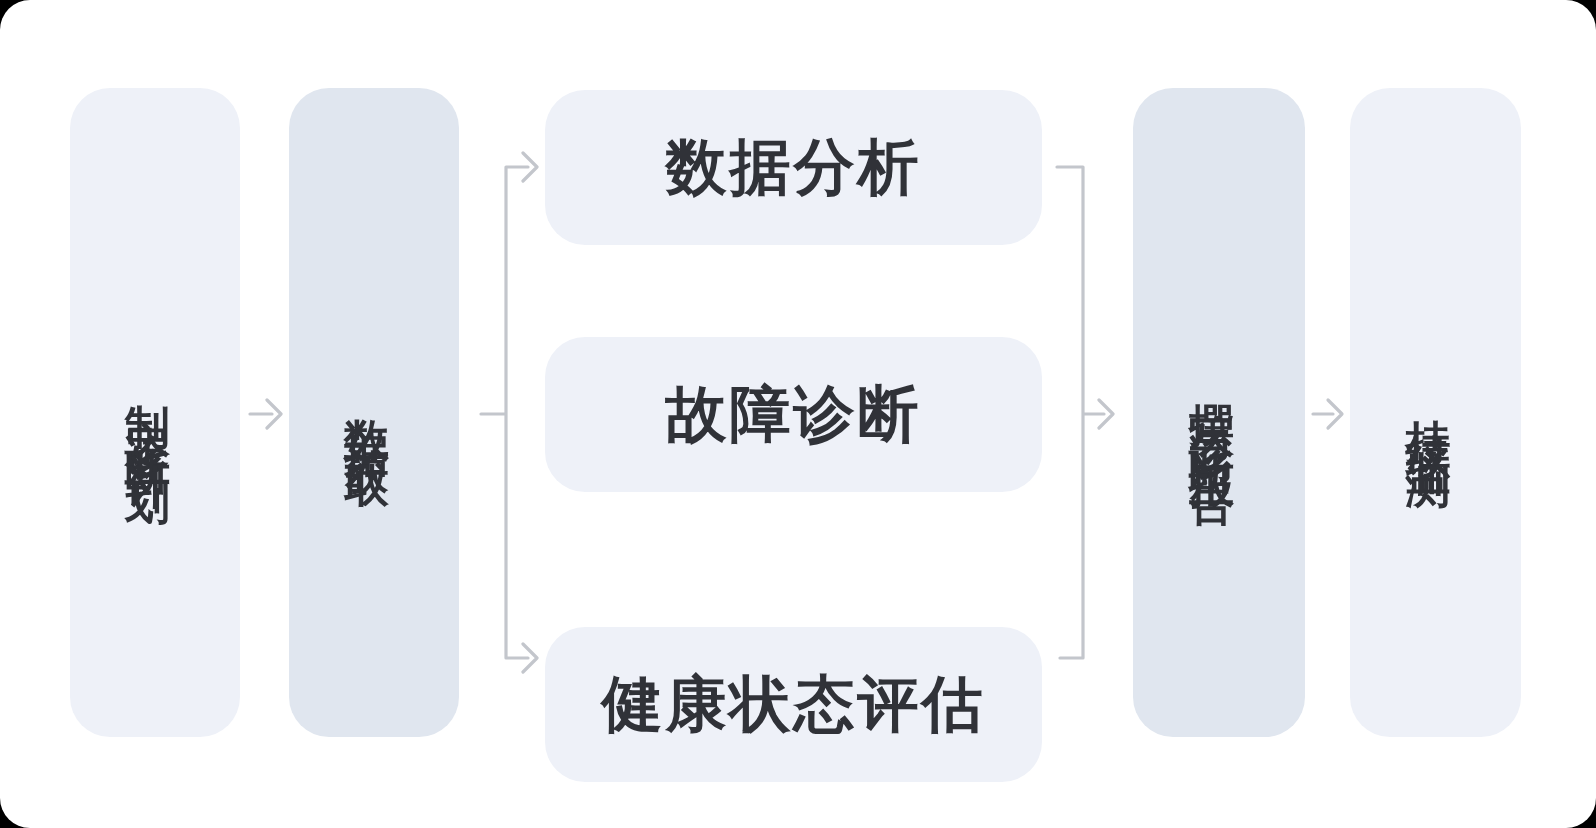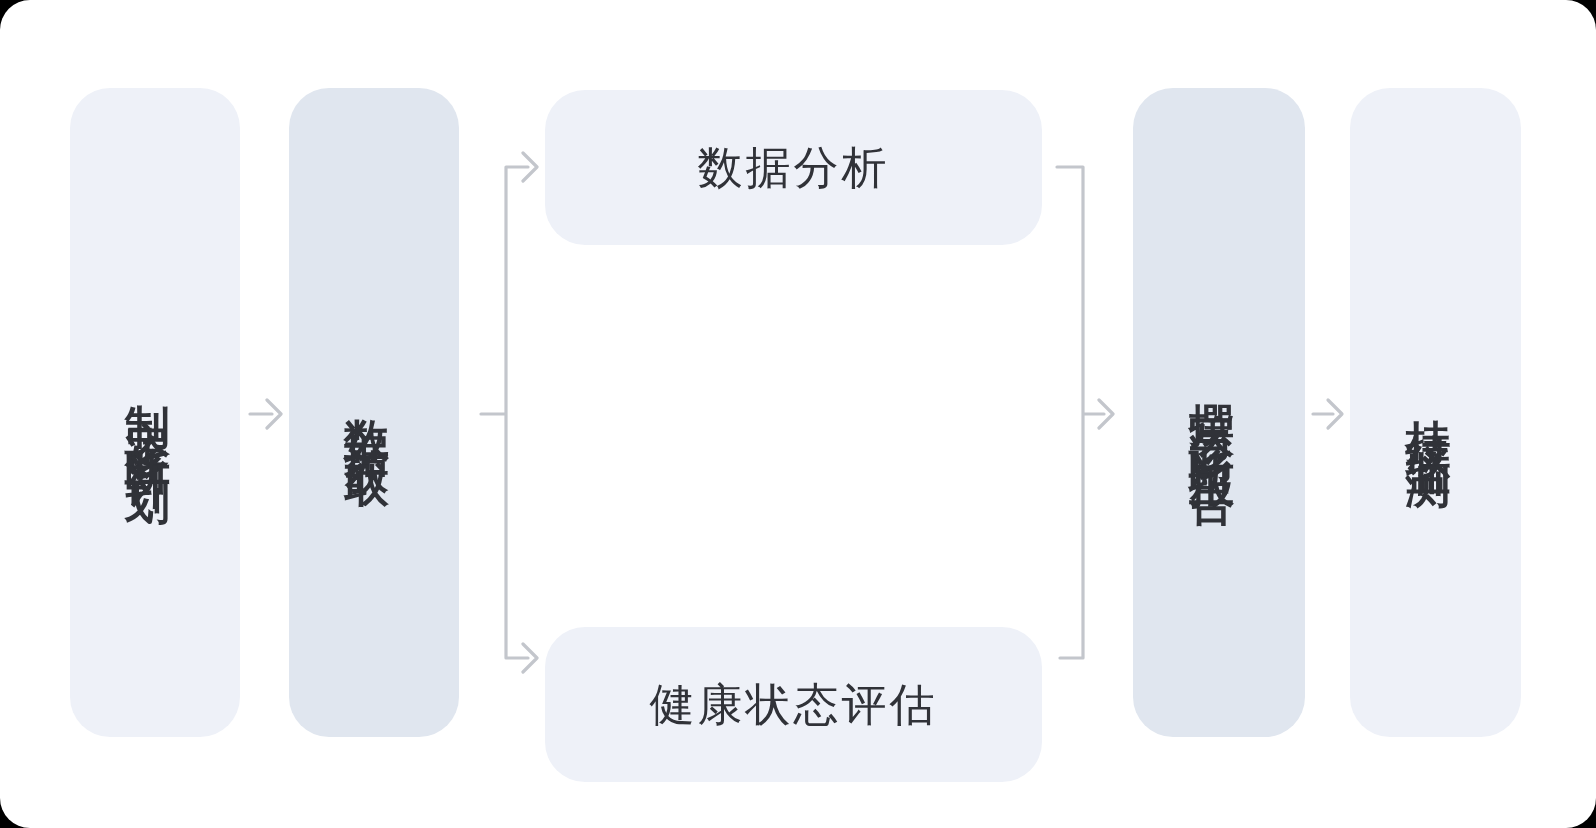--- a/index.html
+++ b/index.html
@@ -59,22 +59,22 @@
     position: absolute;
     left: 545px; width: 497px; height: 155px;
     background: var(--task-fill);
     border-radius: 40px;
     display: flex; align-items: center; justify-content: center;
   }
   .task.t1 { top: 90px; }
   .task.t2 { top: 337px; }
   .task.t3 { top: 581px; margin-top: 46px; }
   .hlabel {
-    font-size: 45px;
-    font-weight: 400;
+    font-size: 61px;
+    font-weight: 700;
     letter-spacing: 3px;
     color: var(--text-color);
     white-space: nowrap;
   }
   .p1 { left: 70px;   width: 170px; }
   .p2 { left: 289px;  width: 170px; }
   .p4 { left: 1133px; width: 172px; }
   .p5 { left: 1350px; width: 171px; }
 </style>
 </head>
@@ -98,20 +98,23 @@
   </div>
 
   <div class="pillar shaded p2">
     <div class="vlabel">数据获取</div>
   </div>
 
   <div class="task t1">
     <div class="hlabel">数据分析</div>
   </div>
 
+  <div class="task t2">
+    <div class="hlabel">故障诊断</div>
+  </div>
 
   <div class="task t3">
     <div class="hlabel">健康状态评估</div>
   </div>
 
   <div class="pillar shaded p4">
     <div class="vlabel">撰写诊断报告</div>
   </div>
 
   <div class="pillar light p5">

